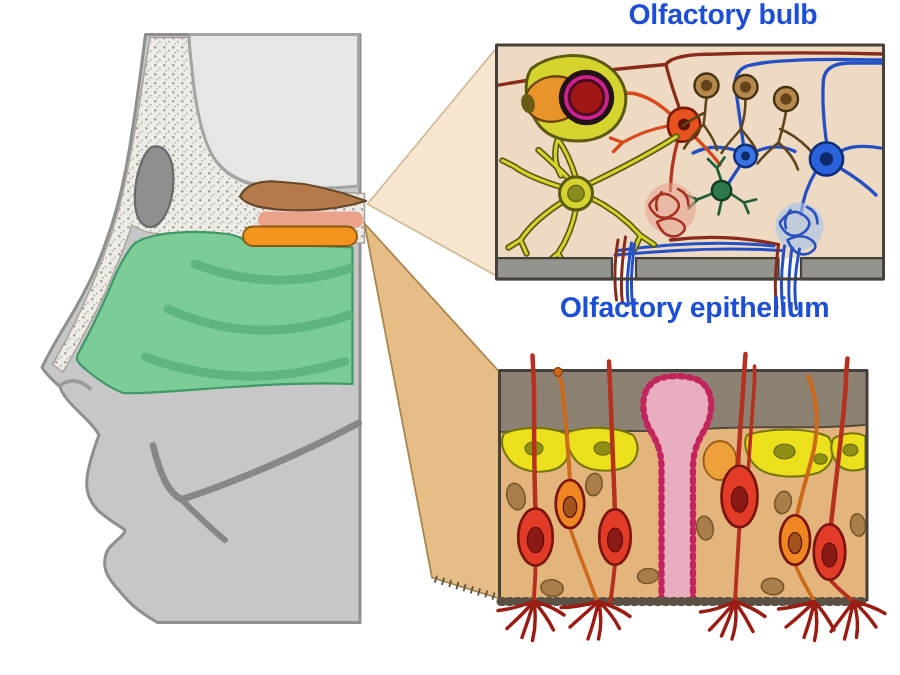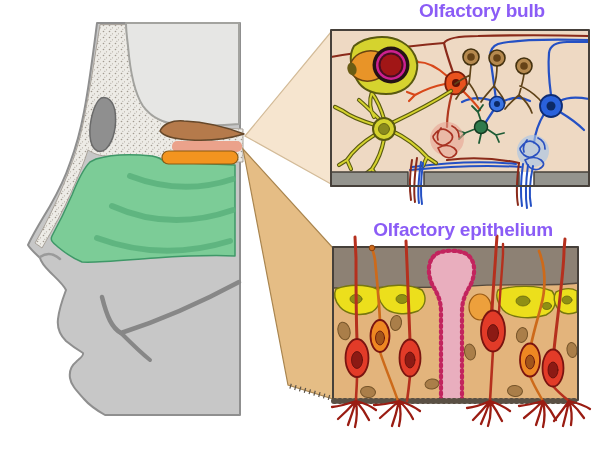--- a/index.html
+++ b/index.html
@@ -1,22 +1,22 @@
 <!DOCTYPE html>
 <html><head>
 <meta charset="utf-8">
 <style>
   html,body{margin:0;padding:0;background:#ffffff;}
   .stage{position:relative;width:600px;height:450px;background:#ffffff;overflow:hidden;
          font-family:"Liberation Sans",sans-serif;}
   .stage svg{position:absolute;left:0;top:0;}
   .inset-title{position:absolute;width:220px;text-align:center;font-weight:700;
-               font-size:19px;letter-spacing:-0.2px;color:#8b5cf6;line-height:1.1;}
+               font-size:19px;letter-spacing:-0.2px;color:#1d4ed8;line-height:1.1;}
   .bulb-title{left:372px;top:1px;}
-  .epi-title{left:353px;top:220px;}
+  .epi-title{left:353px;top:196px;}
 </style>
 </head>
 <body>
 
 <div class="stage">
 <svg width="600" height="450" viewBox="0 0 600 450">
   <defs>
     <pattern id="stip" width="6" height="6" patternUnits="userSpaceOnUse">
       <rect width="6" height="6" fill="#edebe6"></rect>
       <circle cx="1.5" cy="1.5" r="0.8" fill="#a29a90"></circle>

